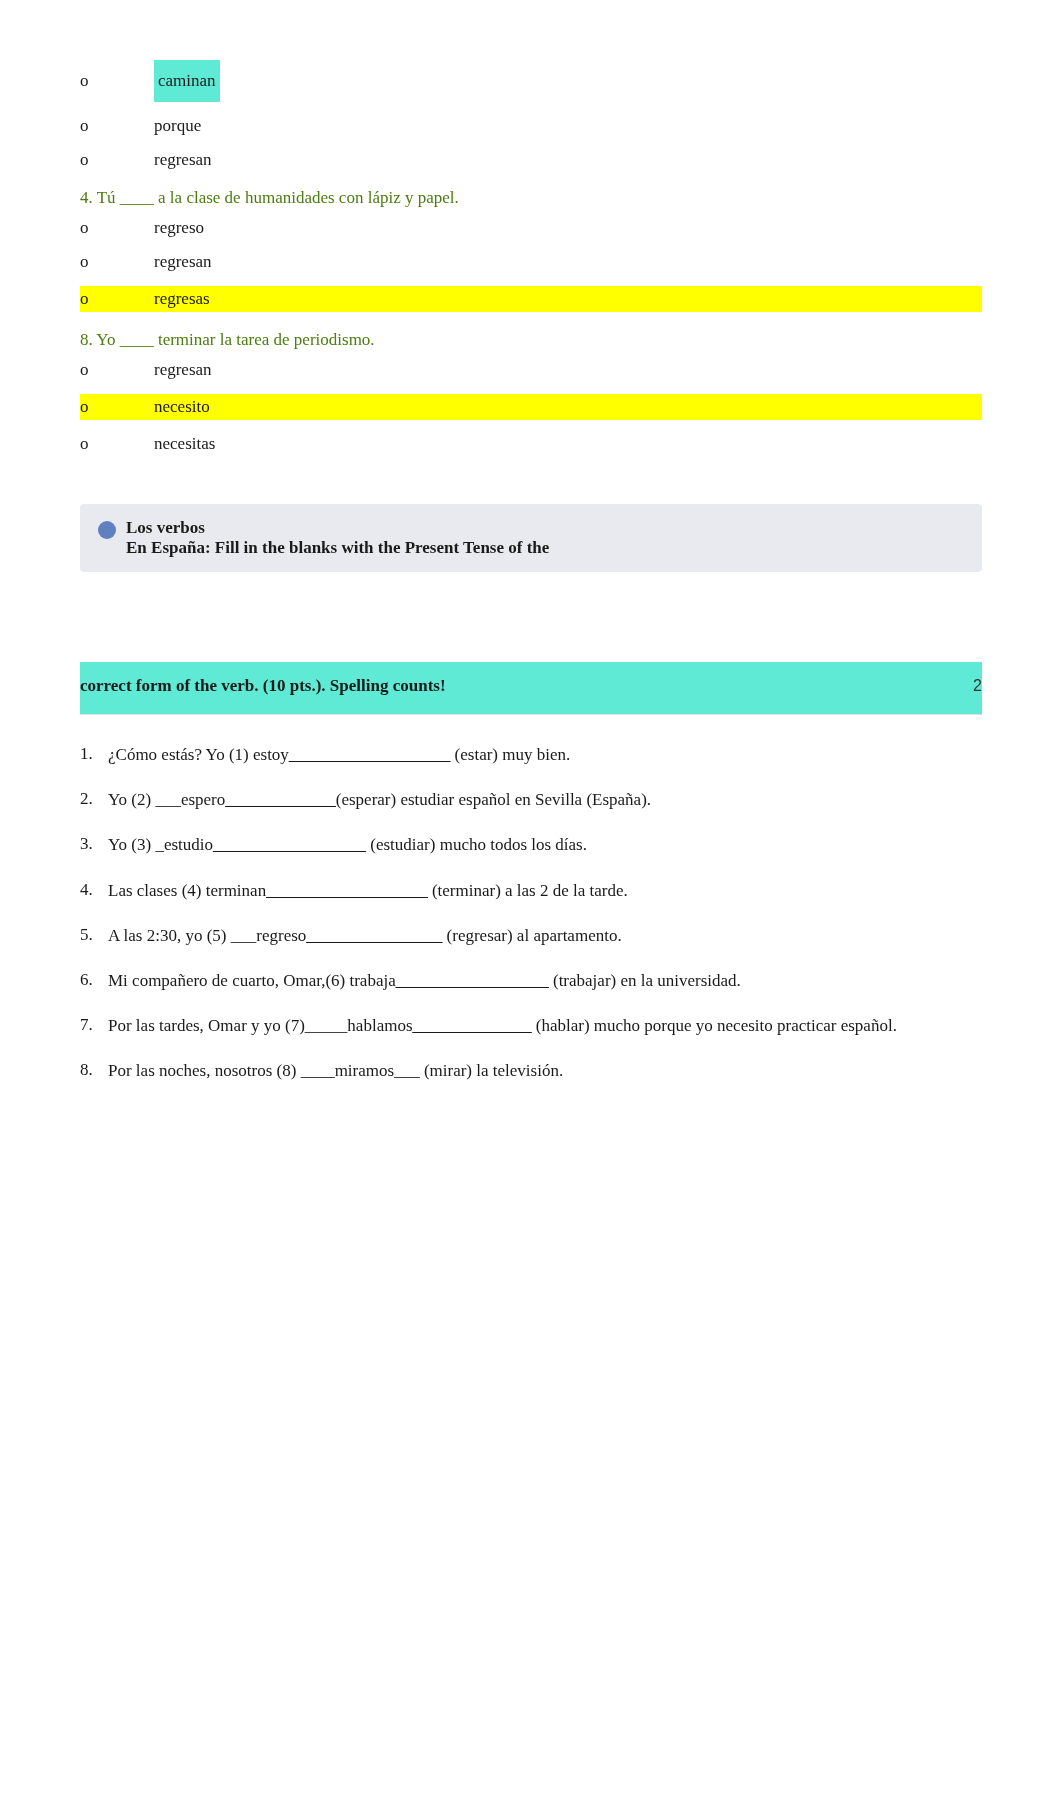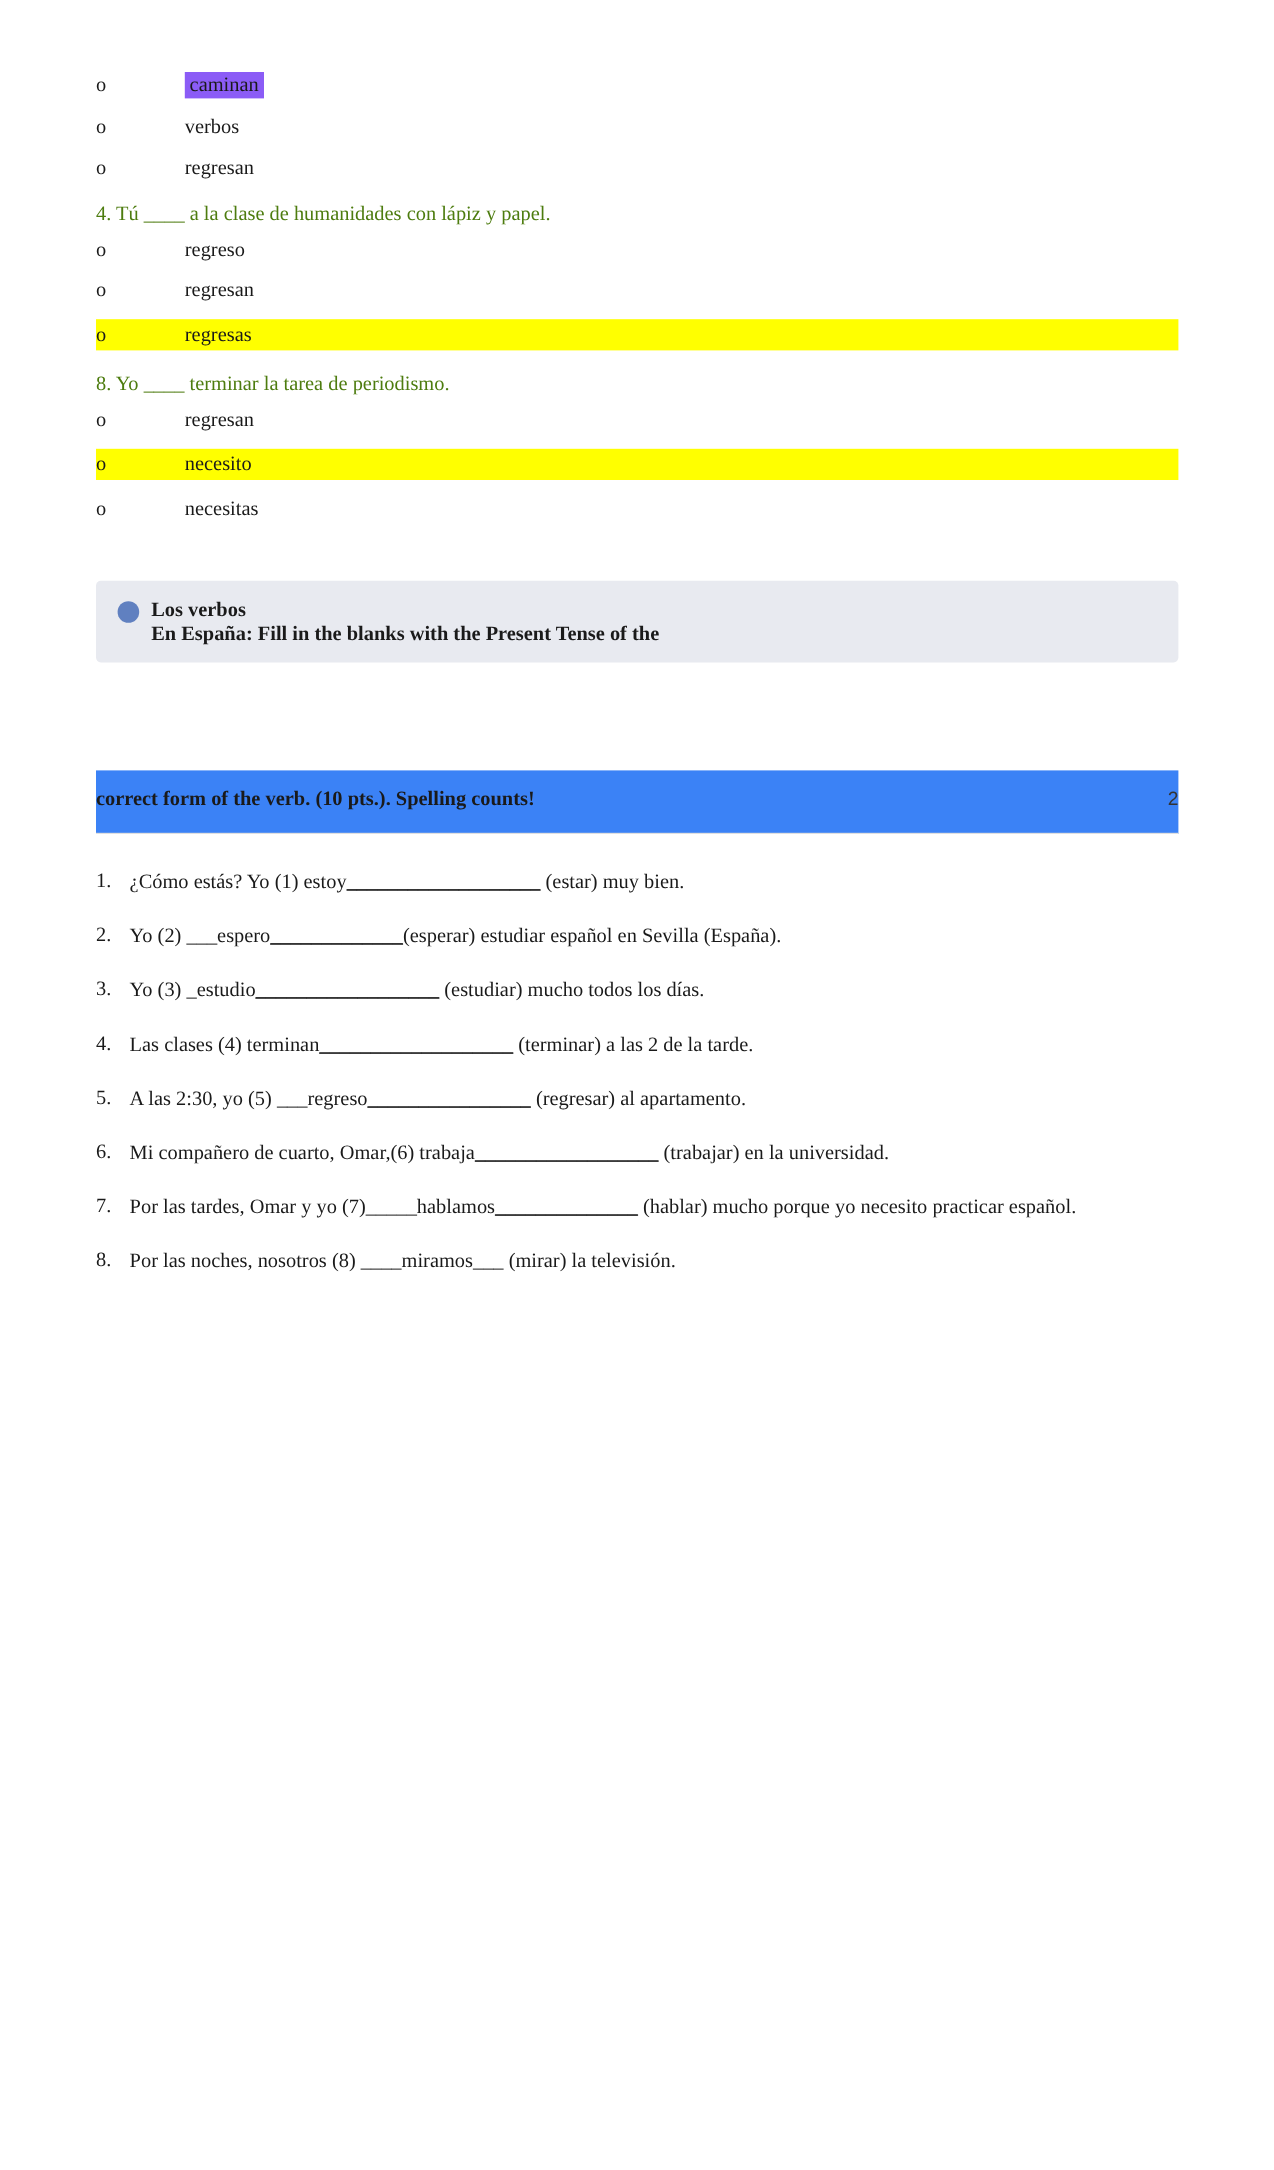--- a/index.html
+++ b/index.html
@@ -34,22 +34,22 @@
       min-width: 14px;
       color: #1a1a1a;
     }
 
     .mc-answer {
       font-size: 17px;
       color: #1a1a1a;
     }
 
     .highlighted {
-      background-color: #8b5cf6;
-      padding: 1px 4px;
+      background-color: #5eead4;
+      padding: 11px 4px;
     }
 
     .highlighted-row {
       background-color: #ffff00;
       display: flex;
       align-items: center;
       padding: 3px 0;
       margin-bottom: 14px;
     }
 
@@ -98,21 +98,21 @@
       font-weight: bold;
       font-size: 17px;
     }
 
     .page-divider {
       margin-top: 60px;
       padding-top: 30px;
     }
 
     .instructions-bar {
-      background-color: #3b82f6;
+      background-color: #5eead4;
       padding: 14px 0 18px 0;
       font-size: 17px;
       display: flex;
       align-items: baseline;
       justify-content: space-between;
       border-bottom: 1px solid #e0e0e0;
       margin-bottom: 26px;
     }
 
     .instructions-text {
@@ -161,21 +161,21 @@
 <div class="section-top">
 
   <div>
 
     <div class="multiple-choice-item">
       <span class="mc-bullet">o</span>
       <span class="mc-answer highlighted">caminan</span>
     </div>
     <div class="multiple-choice-item">
       <span class="mc-bullet">o</span>
-      <span class="mc-answer">verbos</span>
+      <span class="mc-answer">porque</span>
     </div>
     <div class="multiple-choice-item">
       <span class="mc-bullet">o</span>
       <span class="mc-answer">regresan</span>
     </div>
   </div>
 
   <div>
     <div class="question-line">
       <span>4.  Tú ____ a la clase de humanidades con lápiz y papel.</span>

